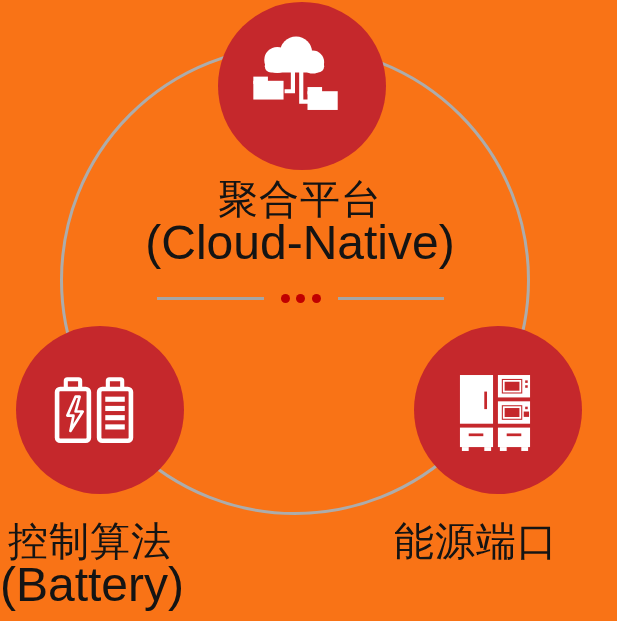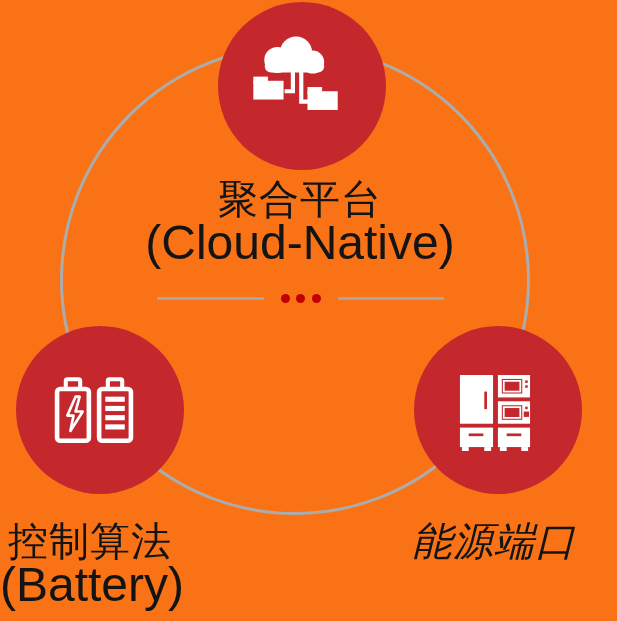--- a/index.html
+++ b/index.html
@@ -59,21 +59,21 @@
     letter-spacing: 1px;
     white-space: nowrap;
   }
   .label-en {
     font-size: 48px;
     line-height: 42px;
     white-space: nowrap;
   }
   .label-top   { left: 130px; top: 176px; width: 340px; }
   .label-left  { left: 0px;   top: 518px; width: 180px; }
-  .label-right { left: 396px; top: 518px; width: 196px; font-style: italic; }
+  .label-right { left: 378px; top: 518px; width: 196px; }
 
   
   .divider {
     position: absolute;
     left: 157px;
     top: 289px;
     width: 287px;
     height: 18px;
     display: flex;
     align-items: center;

